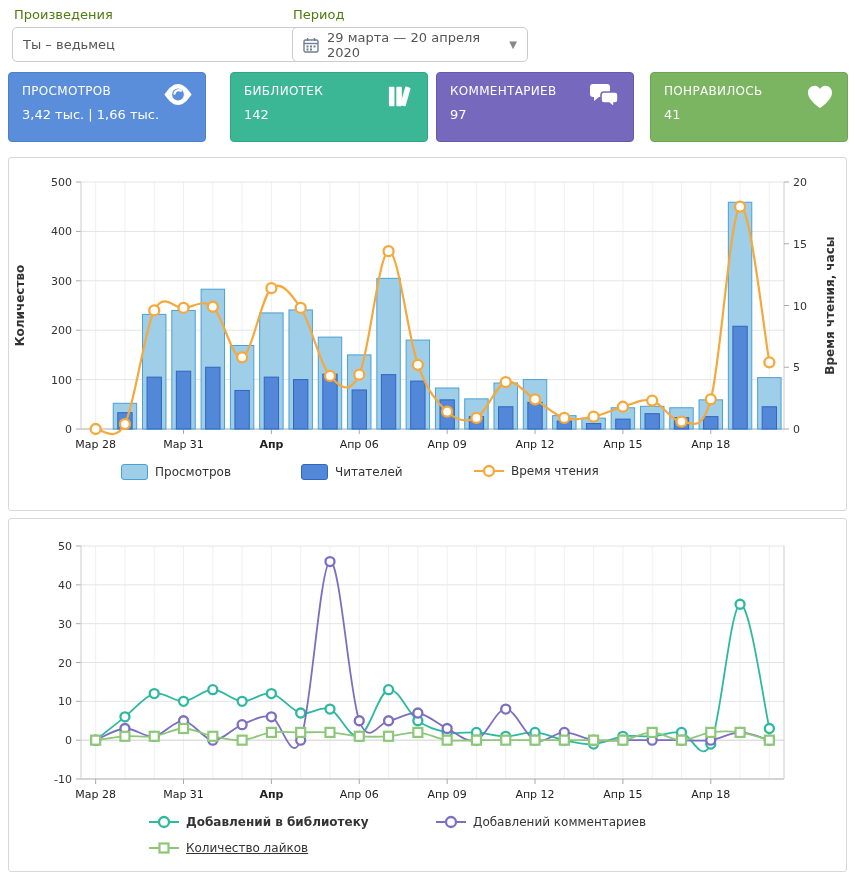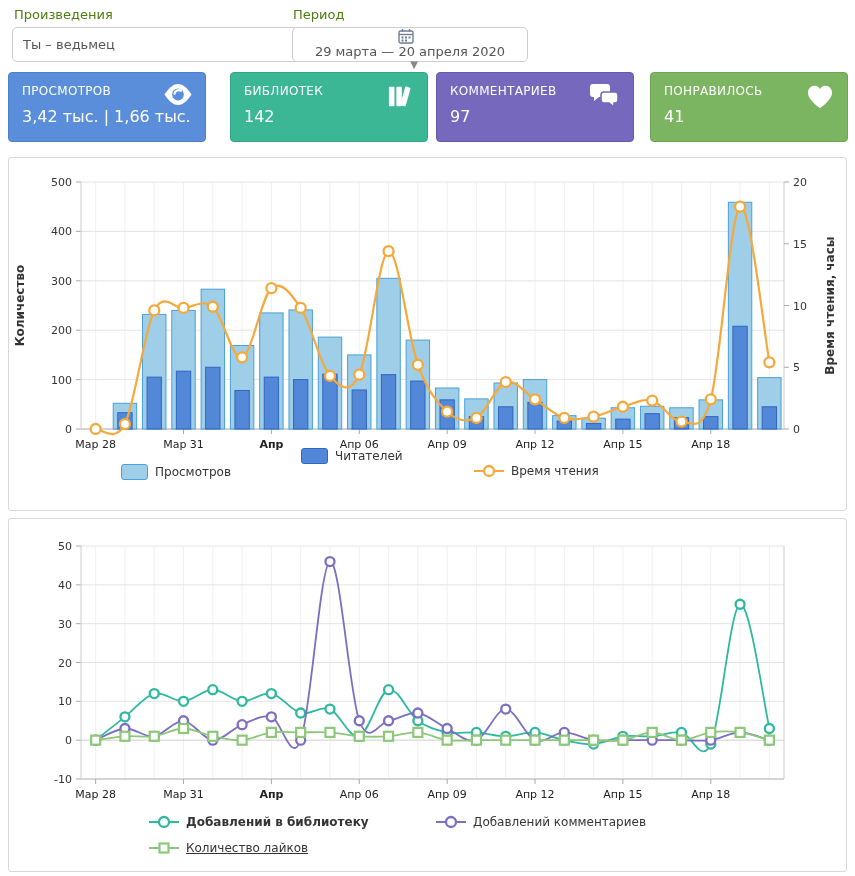--- a/index.html
+++ b/index.html
@@ -4,38 +4,38 @@
 <style>
   html,body{margin:0;padding:0;background:#fff;}
   body{width:855px;height:876px;position:relative;font-family:"DejaVu Sans",sans-serif;color:#333;overflow:hidden;}
   .abs{position:absolute;}
   .field-label{font-size:13px;color:#4d7c0f;}
   .selectbox{box-sizing:border-box;display:flex;align-items:center;border:1px solid #ccc;border-radius:5px;background:#fff;height:35px;padding:0 10px;font-size:13px;color:#555;cursor:pointer;}
   .selectbox .grow{flex:1;}
   .caret{color:#888;font-size:10px;margin-left:8px;}
   .card{position:absolute;top:72px;width:198px;height:70px;border-radius:4px;border:1px solid transparent;box-sizing:border-box;color:#fff;padding:11px 13px;}
   .card-title{font-size:12px;letter-spacing:.3px;}
-  .card-value{font-size:16px;margin-top:9px;}
+  .card-value{font-size:13px;margin-top:9px;}
   .card-icon{position:absolute;top:11px;right:13px;}
   .panel{position:absolute;left:8px;width:837px;height:352px;border:1px solid #d8d8d8;border-radius:3px;background:#fff;box-sizing:content-box;}
   .legend-item{position:absolute;display:flex;align-items:center;gap:7px;font-size:12px;color:#333;cursor:pointer;white-space:nowrap;}
   .sw{display:inline-block;width:27px;height:16px;border-radius:3px;border:1px solid transparent;box-sizing:border-box;}
   svg text{font-family:"DejaVu Sans",sans-serif;}
 </style>
 </head>
 <body>
 
 <div class="abs field-label" style="left:14px;top:7px;">Произведения</div>
 <div class="abs selectbox" style="left:12px;top:27px;width:316px;">
   <span class="grow">Ты – ведьмец</span>
   <span class="caret">▼</span>
 </div>
 
 <div class="abs field-label" style="left:293px;top:7px;">Период</div>
-<div class="abs selectbox" style="left:292px;top:27px;width:236px;flex-direction:column;">
+<div class="abs selectbox" style="left:292px;top:27px;width:236px;">
   <span style="display:inline-flex;margin-right:8px;">
     <svg width="16" height="16" viewBox="0 0 16 16">
       <rect x="1" y="3" width="14" height="12" rx="1.5" fill="none" stroke="#6f7f96" stroke-width="1.4"></rect>
       <line x1="1" y1="6.5" x2="15" y2="6.5" stroke="#6f7f96" stroke-width="1.4"></line>
       <line x1="4.5" y1="1" x2="4.5" y2="4" stroke="#6f7f96" stroke-width="1.4"></line>
       <line x1="11.5" y1="1" x2="11.5" y2="4" stroke="#6f7f96" stroke-width="1.4"></line>
       <rect x="3.5" y="8.5" width="2" height="2" fill="#6f7f96"></rect>
         <rect x="7" y="8.5" width="2" height="2" fill="#6f7f96"></rect>
         <rect x="10.5" y="8.5" width="2" height="2" fill="#6f7f96"></rect>
       <rect x="3.5" y="11.5" width="2" height="2" fill="#6f7f96"></rect>
@@ -231,21 +231,21 @@
       <circle cx="643.1875" cy="242.595" r="5" fill="#fff" stroke="#f5a93c" stroke-width="2.3"></circle>
       <circle cx="672.4791666666667" cy="263.59" r="5" fill="#fff" stroke="#f5a93c" stroke-width="2.3"></circle>
       <circle cx="701.7708333333334" cy="241.36" r="5" fill="#fff" stroke="#f5a93c" stroke-width="2.3"></circle>
       <circle cx="731.0625" cy="48.69999999999999" r="5" fill="#fff" stroke="#f5a93c" stroke-width="2.3"></circle>
       <circle cx="760.3541666666667" cy="204.31" r="5" fill="#fff" stroke="#f5a93c" stroke-width="2.3"></circle>
     </svg>
   <div class="legend-item" style="left:112px;top:306px;">
     <span class="sw" id="sw-views" style="background: rgb(159, 207, 232); border-color: rgb(74, 160, 213);"></span>
     <span>Просмотров</span>
   </div>
-  <div class="legend-item" style="left:292px;top:290px;">
+  <div class="legend-item" style="left:292px;top:306px;">
     <span class="sw" id="sw-readers" style="background: rgb(83, 135, 216); border-color: rgb(47, 102, 192);"></span>
     <span>Читателей</span>
   </div>
   <div class="legend-item" style="left:465px;top:306px;">
     <span id="li-time" style="display:inline-flex;">
         <svg width="30" height="14">
           <line x1="0" y1="7" x2="30" y2="7" stroke="#f5a93c" stroke-width="2"></line>
           <circle cx="15" cy="7" r="5" fill="#fff" stroke="#f5a93c" stroke-width="2.3"></circle>
         </svg>
       </span>

